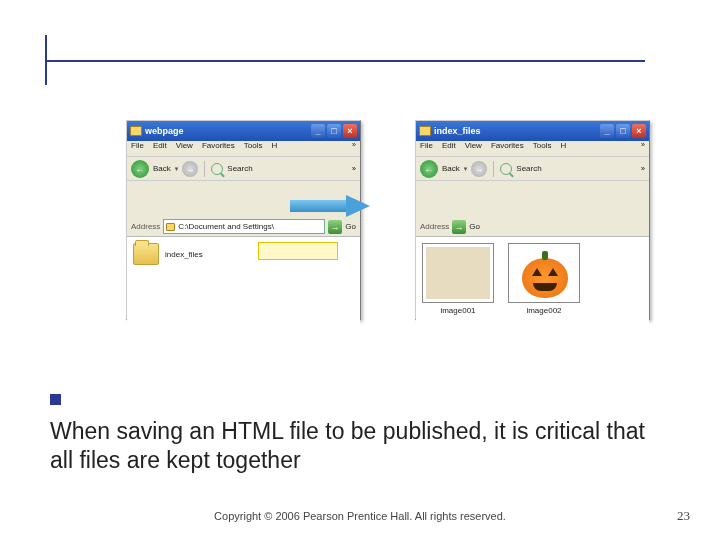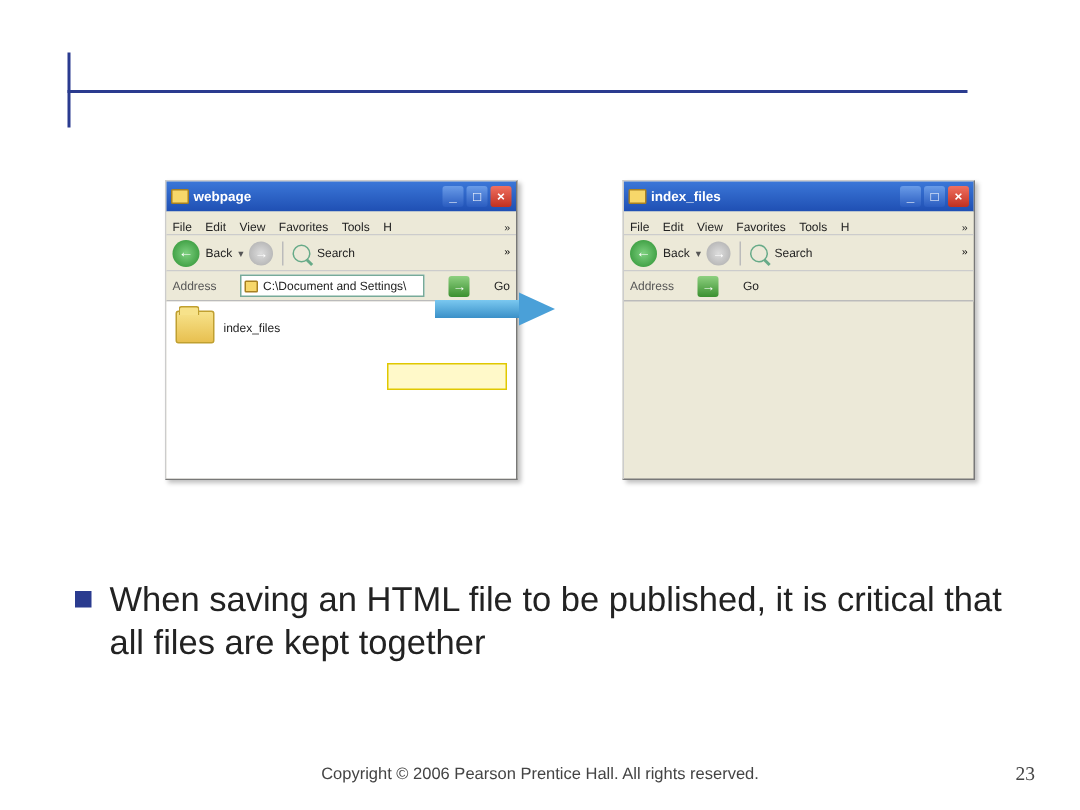--- a/index.html
+++ b/index.html
@@ -1,39 +1,39 @@
 <!DOCTYPE html>
 <html><head>
 <meta charset="utf-8">
 <style>
   * { box-sizing: border-box; margin: 0; padding: 0; }
   body { width: 720px; height: 540px; background: #fff; font-family: Tahoma, Arial, sans-serif; position: relative; overflow: hidden; }
   .top-line { position: absolute; top: 60px; left: 45px; width: 600px; height: 2px; background: #2a3b8f; }
   .side-line { position: absolute; top: 35px; left: 45px; width: 2px; height: 50px; background: #2a3b8f; }
   .windows-area { position: absolute; top: 120px; left: 110px; width: 540px; }
   .win-box { width: 235px; border: 1px outset #ccc; background: #ece9d8; box-shadow: 2px 2px 3px rgba(0,0,0,.25); position: absolute; }
-  #win-left { left: 0; top: 0; height: 200px; }
+  #win-left { left: 16px; top: 0; height: 200px; }
   #win-right { left: 305px; top: 0; height: 200px; }
   .titlebar { background: linear-gradient(#3b77d8,#1f4fb3); height: 20px; display: flex; align-items: center; padding: 0 3px; gap: 3px; }
   .folder-icon-sm { width: 12px; height: 10px; background: #f7d76a; border: 1px solid #a88020; border-radius: 1px; }
   .title-text { color: #fff; font-size: 9px; font-weight: bold; flex: 1; }
   .win-btns { display: flex; gap: 2px; }
   .win-btn { width: 14px; height: 14px; border-radius: 2px; font-size: 9px; font-weight: bold; display: flex; align-items: center; justify-content: center; color: #fff; }
   .btn-min { background: linear-gradient(#6a9ce8,#2a5cc0); }
   .btn-max { background: linear-gradient(#6a9ce8,#2a5cc0); }
   .btn-close { background: linear-gradient(#f07060,#c03020); }
-  .menubar { background: #ece9d8; height: 16px; display: flex; align-items: flex-end; gap: 9px; padding: 0 4px; font-size: 8px; color: #222; border-bottom: 1px solid #ccc; }
+  .menubar { background: #ece9d8; height: 16px; display: flex; align-items: flex-start; gap: 9px; padding: 0 4px; font-size: 8px; color: #222; border-bottom: 1px solid #ccc; }
   .menubar .chev { margin-left: auto; font-size: 7px; }
   .toolbar { background: #ece9d8; height: 24px; display: flex; align-items: center; gap: 4px; padding: 0 4px; border-bottom: 1px solid #ccc; }
   .back-btn { width: 18px; height: 18px; border-radius: 50%; background: radial-gradient(#7ed080,#2a9030); display: flex; align-items: center; justify-content: center; color: #fff; font-size: 10px; }
   .tool-text { font-size: 8px; color: #222; }
   .tool-sep { width: 1px; height: 16px; background: #bbb; margin: 0 2px; }
   .search-icon-sm { width: 12px; height: 12px; border: 1.5px solid #6a8; border-radius: 50%; position: relative; }
   .search-icon-sm::after { content: ""; position: absolute; width: 5px; height: 1.5px; background: #6a8; bottom: -2px; right: -3px; transform: rotate(45deg); }
-  .addrbar { height: 20px; display: flex; align-items: center; gap: 16px; padding: 0 4px; background: #ece9d8; border-bottom: 1px solid #bbb; }
+  .addrbar { height: 20px; display: flex; align-items: center; gap: 3px; padding: 0 4px; background: #ece9d8; border-bottom: 1px solid #bbb; margin-top: 36px; }
   .addr-label { font-size: 8px; color: #555; }
   .addr-field { flex: 1; height: 15px; background: #fff; border: 1px solid #7a9; display: flex; align-items: center; gap: 3px; padding: 0 2px; font-size: 8px; color: #222; overflow: hidden; white-space: nowrap; }
   .go-btn { width: 14px; height: 14px; background: linear-gradient(#8ed080,#3a9030); border-radius: 2px; color: #fff; font-size: 9px; display: flex; align-items: center; justify-content: center; }
   .go-text { font-size: 8px; color: #222; text-align: center; }
   .content { background: #fff; height: calc(100% - 80px); padding: 6px; display: flex; gap: 14px; flex-wrap: wrap; }
   .folder-item { display: flex; align-items: center; gap: 6px; width: 100%; }
   .folder-icon-lg { width: 26px; height: 22px; background: linear-gradient(#f7e28a,#e8c050); border: 1px solid #c0a030; border-radius: 2px; position: relative; }
   .folder-icon-lg::before { content: ""; position: absolute; top: -4px; left: 1px; width: 12px; height: 5px; background: #f7e28a; border: 1px solid #c0a030; border-bottom: none; border-radius: 2px 2px 0 0; }
   .item-label { font-size: 8px; color: #222; }
   .file-item { display: flex; align-items: flex-start; gap: 6px; width: 100%; margin-top: 4px; }
@@ -50,21 +50,21 @@
   .pumpkin::before { content: ""; position: absolute; top: -7px; left: 20px; width: 6px; height: 9px; background: #3a7020; border-radius: 2px; }
   .p-eye { position: absolute; width: 0; height: 0; border-left: 5px solid transparent; border-right: 5px solid transparent; border-bottom: 8px solid #402000; top: 10px; }
   .p-eye.l { left: 10px; }
   .p-eye.r { right: 10px; }
   .p-mouth { position: absolute; width: 24px; height: 8px; background: #402000; border-radius: 0 0 10px 10px; bottom: 7px; left: 11px; }
   .thumb-label { font-size: 8px; color: #222; }
   .arrow { position: absolute; top: 195px; left: 290px; width: 80px; height: 22px; }
   .arrow-body { position: absolute; left: 0; top: 5px; width: 56px; height: 12px; background: linear-gradient(#7ac8f0,#3a90c8); }
   .arrow-head { position: absolute; right: 0; top: 0; width: 0; height: 0; border-top: 11px solid transparent; border-bottom: 11px solid transparent; border-left: 24px solid #4aa0d8; }
   .yellow-box { position: absolute; top: 242px; left: 258px; width: 80px; height: 18px; border: 1px solid #e0c800; background: rgba(255,240,120,.4); }
-  .bullet-text { position: absolute; top: 385px; left: 50px; width: 620px; display: flex; gap: 12px; }
+  .bullet-text { position: absolute; top: 385px; left: 50px; width: 620px; display: flex; gap: 12px; flex-direction: column; }
   .bullet { width: 11px; height: 11px; background: #2a3b8f; flex-shrink: 0; margin-top: 9px; }
   .main-text { font-size: 23px; font-family: Arial, sans-serif; color: #222; line-height: 1.25; }
   .copyright { position: absolute; bottom: 18px; left: 0; width: 100%; text-align: center; font-size: 11px; color: #444; font-family: Arial, sans-serif; }
   .page-num { position: absolute; bottom: 16px; right: 30px; font-size: 13px; color: #444; font-family: Liberation Serif, serif; margin-left: 35px; }
 </style>
 </head>
 <body>
 
 <div class="side-line"></div>
 <div class="top-line"></div>
@@ -144,20 +144,40 @@
       <span class="tool-sep"></span>
       <span class="search-icon-sm"></span>
       <span class="tool-text">Search</span>
       <span class="chev" style="margin-left:auto;font-size:7px">»</span>
     </div>
     <div class="addrbar">
       <span class="addr-label">Address</span>
       <span class="go-btn">→</span>
       <span class="go-text">Go</span>
     </div>
+    <div class="content">
+      <div class="thumb-item">
+        <div class="thumb">
+            <div class="thumb-beige"></div>
+          </div>
+        <span class="thumb-label">image001</span>
+      </div>
+      <div class="thumb-item">
+        <div class="thumb">
+          <div class="thumb-pumpkin">
+            <div class="pumpkin">
+              <div class="p-eye l"></div>
+                <div class="p-eye r"></div>
+                <div class="p-mouth"></div>
+            </div>
+          </div>
+        </div>
+        <span class="thumb-label">image002</span>
+      </div>
+    </div>
   </div>
 
 </div>
 
 <div class="arrow">
   <div class="arrow-body"></div>
   <div class="arrow-head"></div>
 </div>
 
 <div class="yellow-box"></div>

